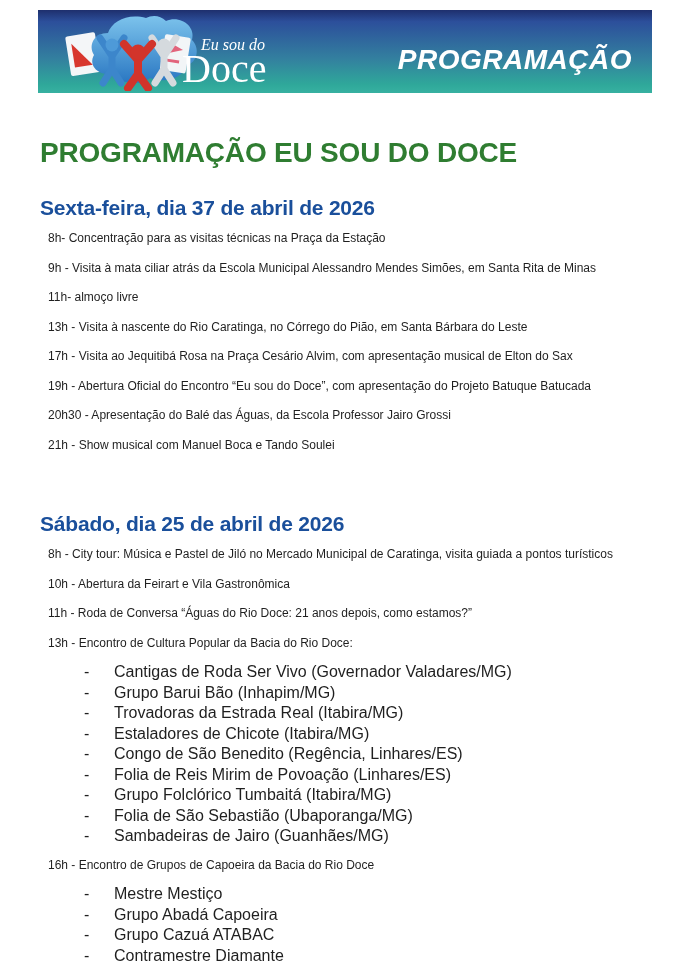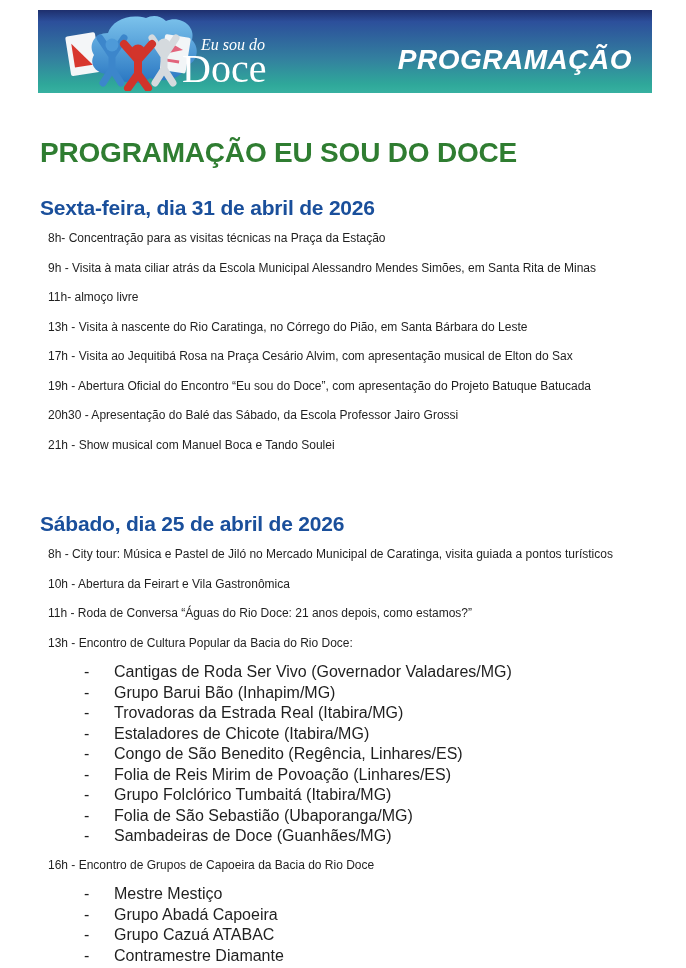--- a/index.html
+++ b/index.html
@@ -94,46 +94,46 @@
       <text x="147" y="38" font-family="Liberation Serif, serif" font-style="italic" font-size="16" fill="#ffffff">Eu sou do</text>
       <text x="128" y="70" font-family="Liberation Serif, serif" font-size="40" fill="#ffffff">Doce</text>
     </svg>
     <div class="banner-title">PROGRAMAÇÃO</div>
   </header>
 
   <h1 class="page-title">PROGRAMAÇÃO EU SOU DO DOCE</h1>
 
   <main class="content">
       <section>
-        <h2 class="day-heading">Sexta-feira, dia 31 de abril de 2026</h2>
+        <h2 class="day-heading">Sexta-feira, dia 37 de abril de 2026</h2>
         <p class="event">8h- Concentração para as visitas técnicas na Praça da Estação</p>
         <p class="event">9h - Visita à mata ciliar atrás da Escola Municipal Alessandro Mendes Simões, em Santa Rita de Minas</p>
         <p class="event">11h- almoço livre</p>
         <p class="event">13h - Visita à nascente do Rio Caratinga, no Córrego do Pião, em Santa Bárbara do Leste</p>
         <p class="event">17h - Visita ao Jequitibá Rosa na Praça Cesário Alvim, com apresentação musical de Elton do Sax</p>
         <p class="event">19h - Abertura Oficial do Encontro “Eu sou do Doce”, com apresentação do Projeto Batuque Batucada</p>
-        <p class="event">20h30 - Apresentação do Balé das Sábado, da Escola Professor Jairo Grossi</p>
+        <p class="event">20h30 - Apresentação do Balé das Águas, da Escola Professor Jairo Grossi</p>
         <p class="event">21h - Show musical com Manuel Boca e Tando Soulei</p>
       </section>
       <section>
         <h2 class="day-heading">Sábado, dia 25 de abril de 2026</h2>
         <p class="event">8h - City tour: Música e Pastel de Jiló no Mercado Municipal de Caratinga, visita guiada a pontos turísticos</p>
         <p class="event">10h - Abertura da Feirart e Vila Gastronômica</p>
         <p class="event">11h - Roda de Conversa “Águas do Rio Doce: 21 anos depois, como estamos?”</p>
         <p class="event">13h - Encontro de Cultura Popular da Bacia do Rio Doce:</p>
         <ul class="sub-list">
           <li>Cantigas de Roda Ser Vivo (Governador Valadares/MG)</li>
           <li>Grupo Barui Bão (Inhapim/MG)</li>
           <li>Trovadoras da Estrada Real (Itabira/MG)</li>
           <li>Estaladores de Chicote (Itabira/MG)</li>
           <li>Congo de São Benedito (Regência, Linhares/ES)</li>
           <li>Folia de Reis Mirim de Povoação (Linhares/ES)</li>
           <li>Grupo Folclórico Tumbaitá (Itabira/MG)</li>
           <li>Folia de São Sebastião (Ubaporanga/MG)</li>
-          <li>Sambadeiras de Doce (Guanhães/MG)</li>
+          <li>Sambadeiras de Jairo (Guanhães/MG)</li>
         </ul>
         <p class="event">16h - Encontro de Grupos de Capoeira da Bacia do Rio Doce</p>
         <ul class="sub-list">
           <li>Mestre Mestiço</li>
           <li>Grupo Abadá Capoeira</li>
           <li>Grupo Cazuá ATABAC</li>
           <li>Contramestre Diamante</li>
         </ul>
       </section>
     </main>

